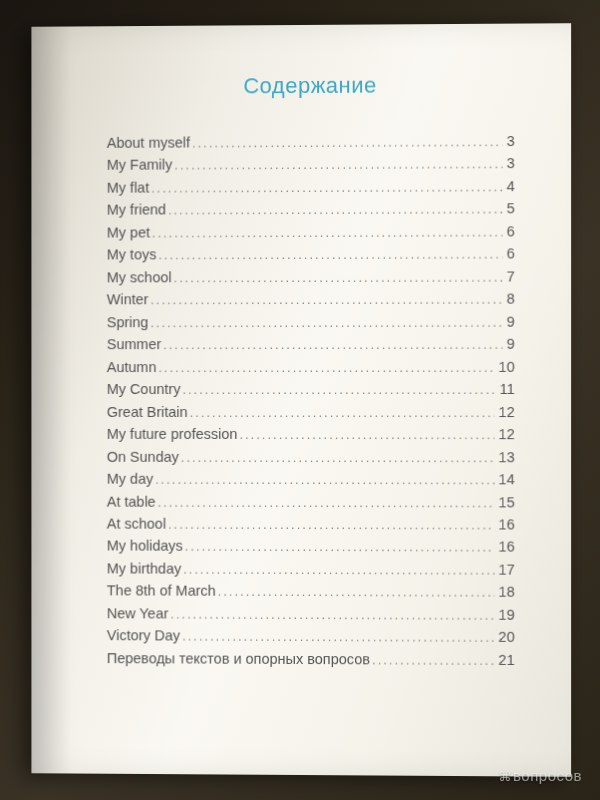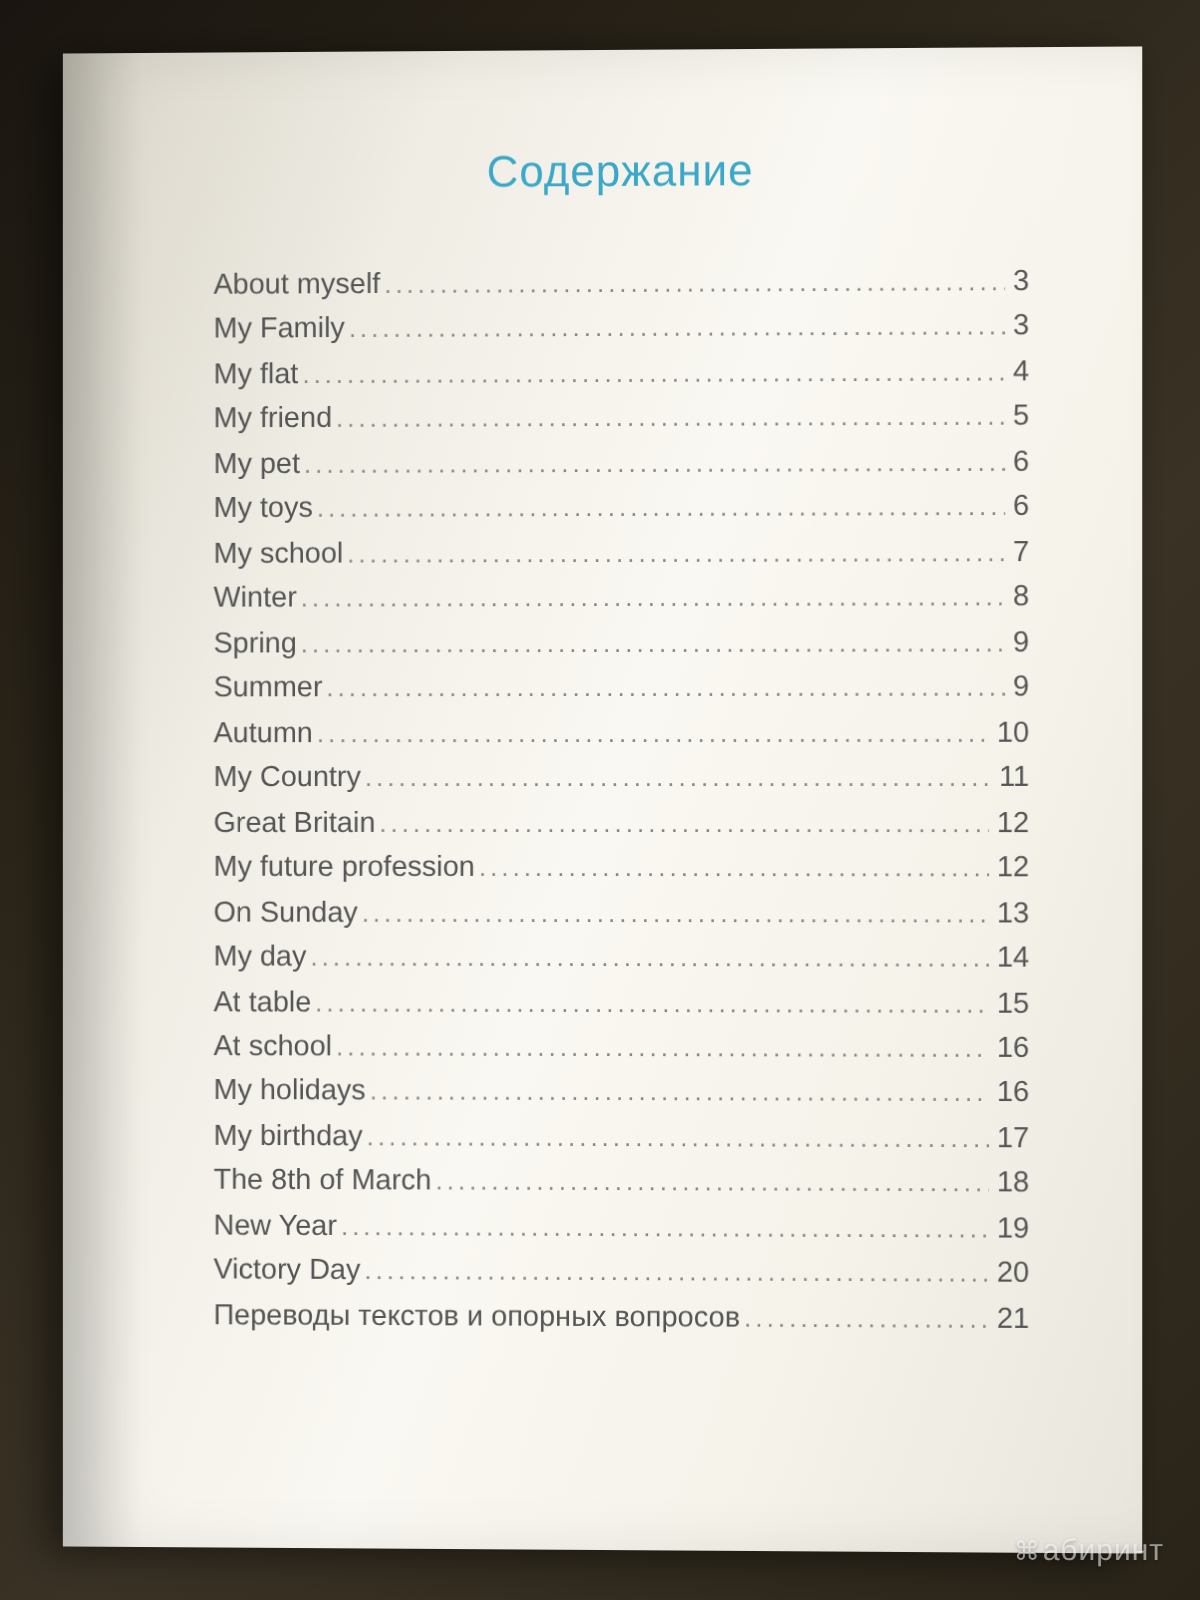--- a/index.html
+++ b/index.html
@@ -210,14 +210,14 @@
       </div>
       <div class="toc-row">
         <span class="toc-label">Переводы текстов и опорных вопросов</span>
         <span class="toc-dots"></span>
         <span class="toc-page">21</span>
       </div>
     </div>
 </div>
 
 <div class="watermark">
-  <span class="wm-icon">⌘</span><span>абиринт</span>
+  <span class="wm-icon">⌘</span><span>вопросов</span>
 </div>
 
 </body></html>

